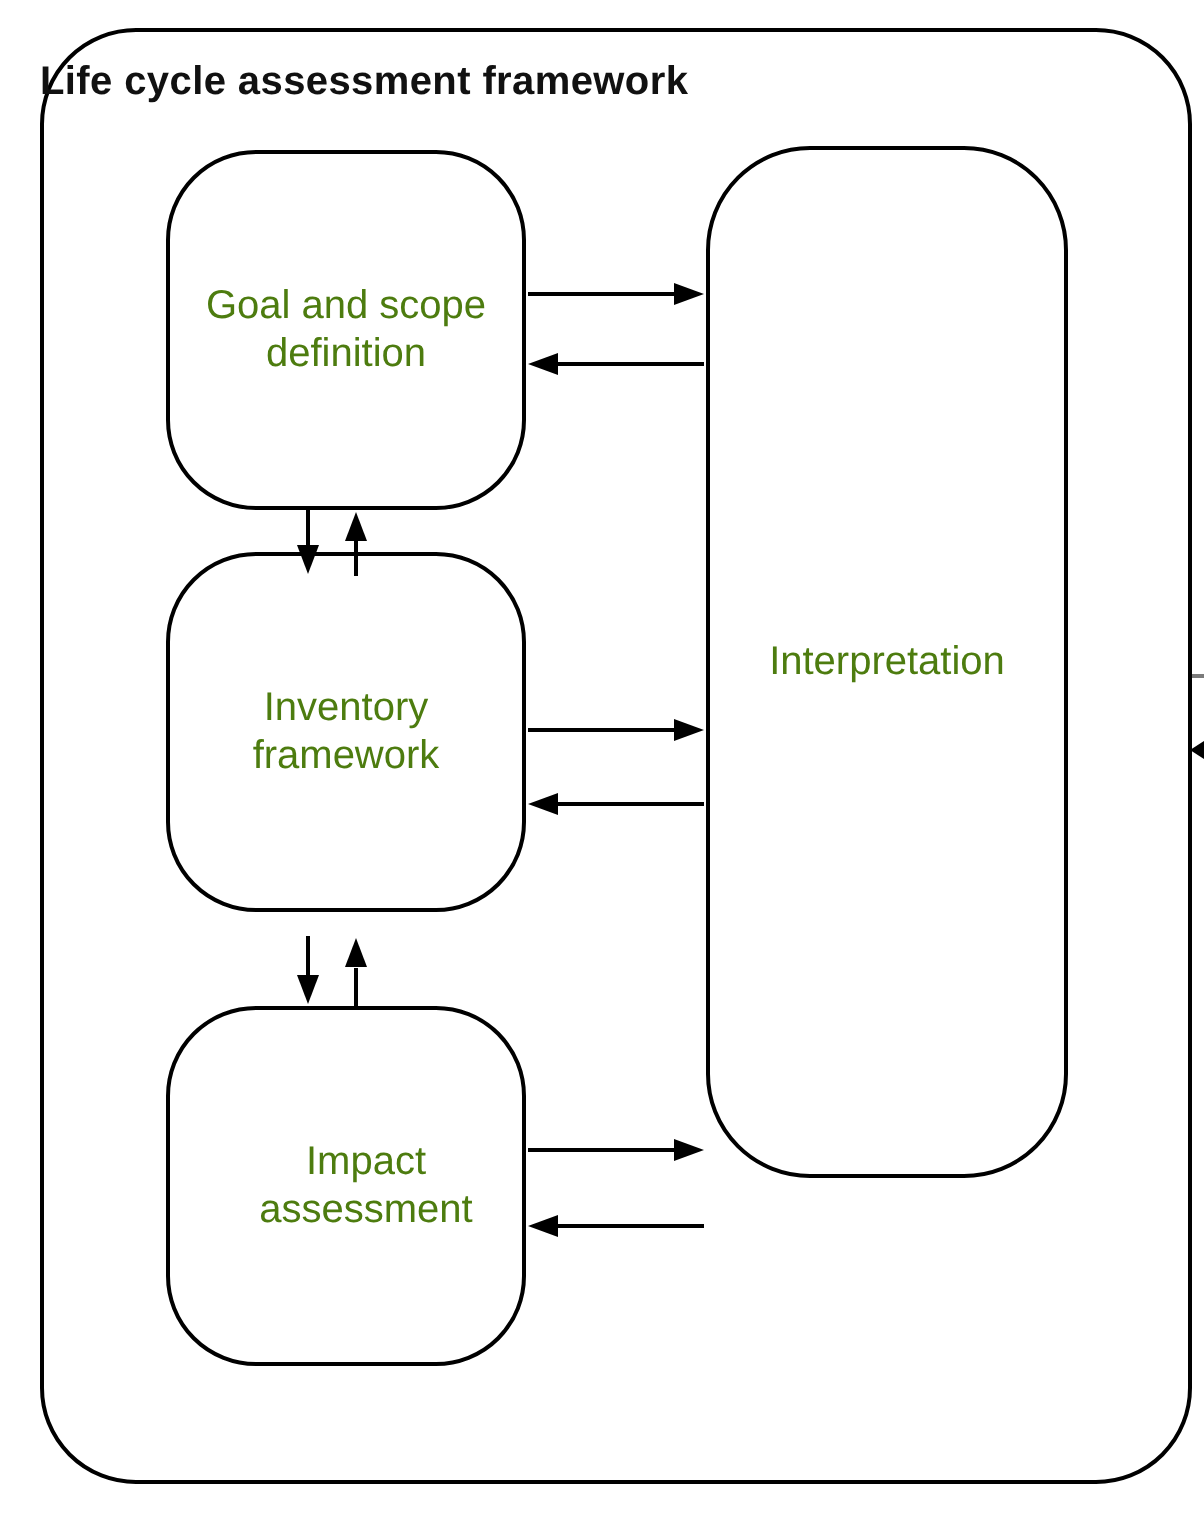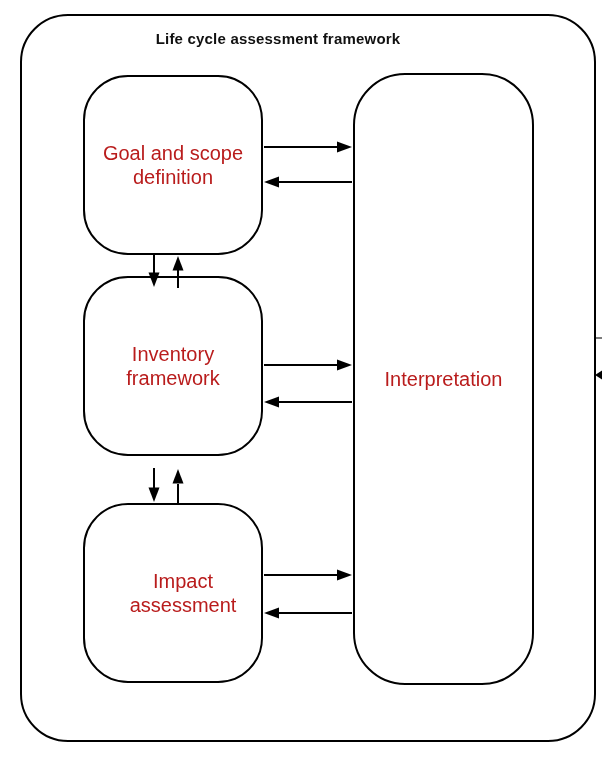--- a/index.html
+++ b/index.html
@@ -14,38 +14,38 @@
     position:absolute;
     left:20px;top:14px;width:576px;height:728px;
     box-sizing:border-box;
     border:2px solid #000;
     border-radius:48px;
     background:#ffffff;
   }
   .title{
     position:absolute;
     left:20px;top:30px;width:516px;
-    text-align:center;
-    font-size:15px;font-weight:bold;color:#111;
+    text-align:left;
+    font-size:20px;font-weight:bold;color:#111;
     letter-spacing:0.2px;
   }
   .box{
     position:absolute;
     box-sizing:border-box;
     border:2px solid #000;
     background:#ffffff;
     display:flex;flex-direction:column;
     align-items:center;justify-content:center;
     text-align:center;
-    font-size:20px;line-height:24px;color:#b91c1c;
+    font-size:20px;line-height:24px;color:#4d7c0f;
   }
   .box-goal{left:83px;top:75px;width:180px;height:180px;border-radius:45px;}
   .box-inventory{left:83px;top:276px;width:180px;height:180px;border-radius:45px;}
   .box-impact{left:83px;top:503px;width:180px;height:180px;border-radius:45px;padding-left:20px;}
-  .box-interp{left:353px;top:73px;width:181px;height:612px;border-radius:52px;}
+  .box-interp{left:353px;top:73px;width:181px;height:516px;border-radius:52px;}
   svg.arrows{
     position:absolute;left:0;top:0;width:602px;height:757px;
     pointer-events:none;
   }
   svg.arrows line{stroke:#000;stroke-width:2;}
   svg.arrows polygon{fill:#000;stroke:none;}
   svg.arrows line.stub-gray{stroke:#7b7b7b;}
 </style>
 </head>
 <body>

